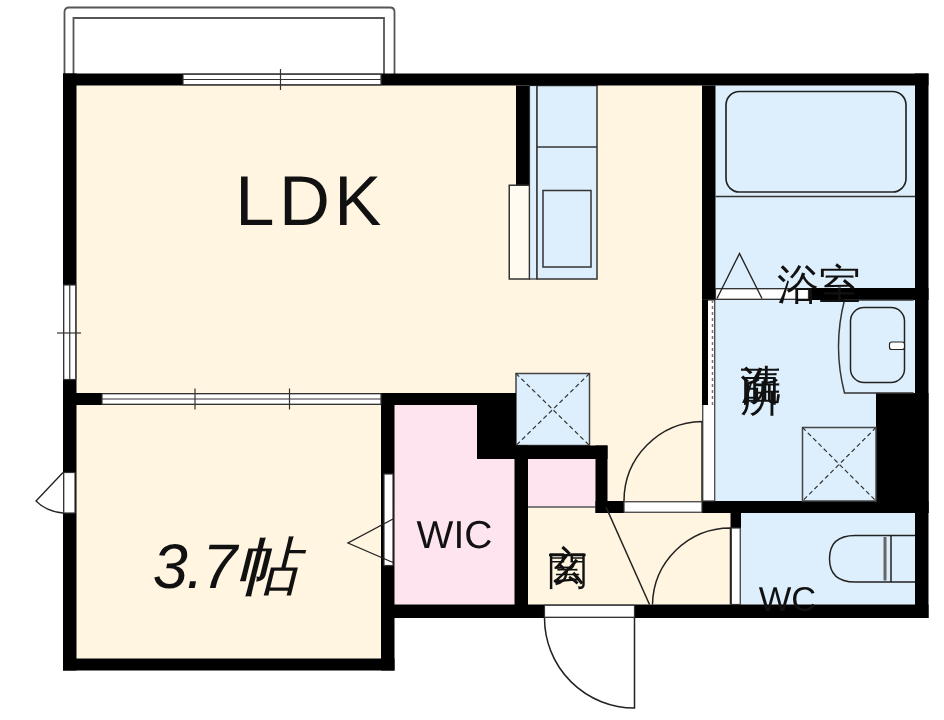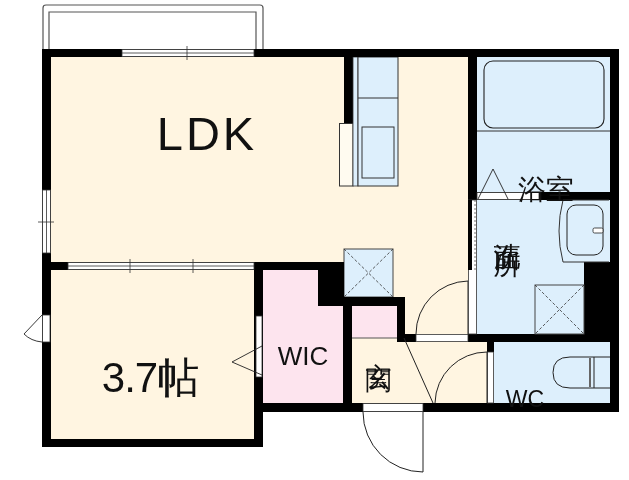--- a/index.html
+++ b/index.html
@@ -20,21 +20,21 @@
       white-space: nowrap;
       color: #111111;
     }
     .vertical {
       writing-mode: vertical-rl;
       text-orientation: upright;
     }
     .ldk-name   { left: 136px; top: 110px; width: 142px; font-size: 47px; letter-spacing: 3px; }
     .ldk-size   { left: 120px; top: 162px; width: 142px; font-size: 46px; letter-spacing: -1px; }
     .west-name  { left: 90px;  top: 309px; width: 124px; font-size: 42px; }
-    .west-size  { left: 88px;  top: 357px; width: 124px; font-size: 42px; letter-spacing: -1px; }
+    .west-size  { left: 88px;  top: 357px; width: 124px; font-size: 42px; letter-spacing: -1px; font-style: italic; }
     .wic-name   { left: 268px; top: 343px; width: 70px;  font-size: 26px; }
     .bath-name  { left: 510px; top: 148px; width: 72px;  font-size: 28px; margin-top: 28px; }
     .wash-name  { left: 490px; top: 221px; width: 30px;  font-size: 27px; letter-spacing: 4px; }
     .ent-name   { left: 364px; top: 341px; width: 28px;  font-size: 26px; letter-spacing: 7px; }
     .wc-name    { left: 500px; top: 363px; width: 50px;  font-size: 23px; margin-top: 25px; }
   </style>
 </head>
 <body>
 
 <div class="plan">

